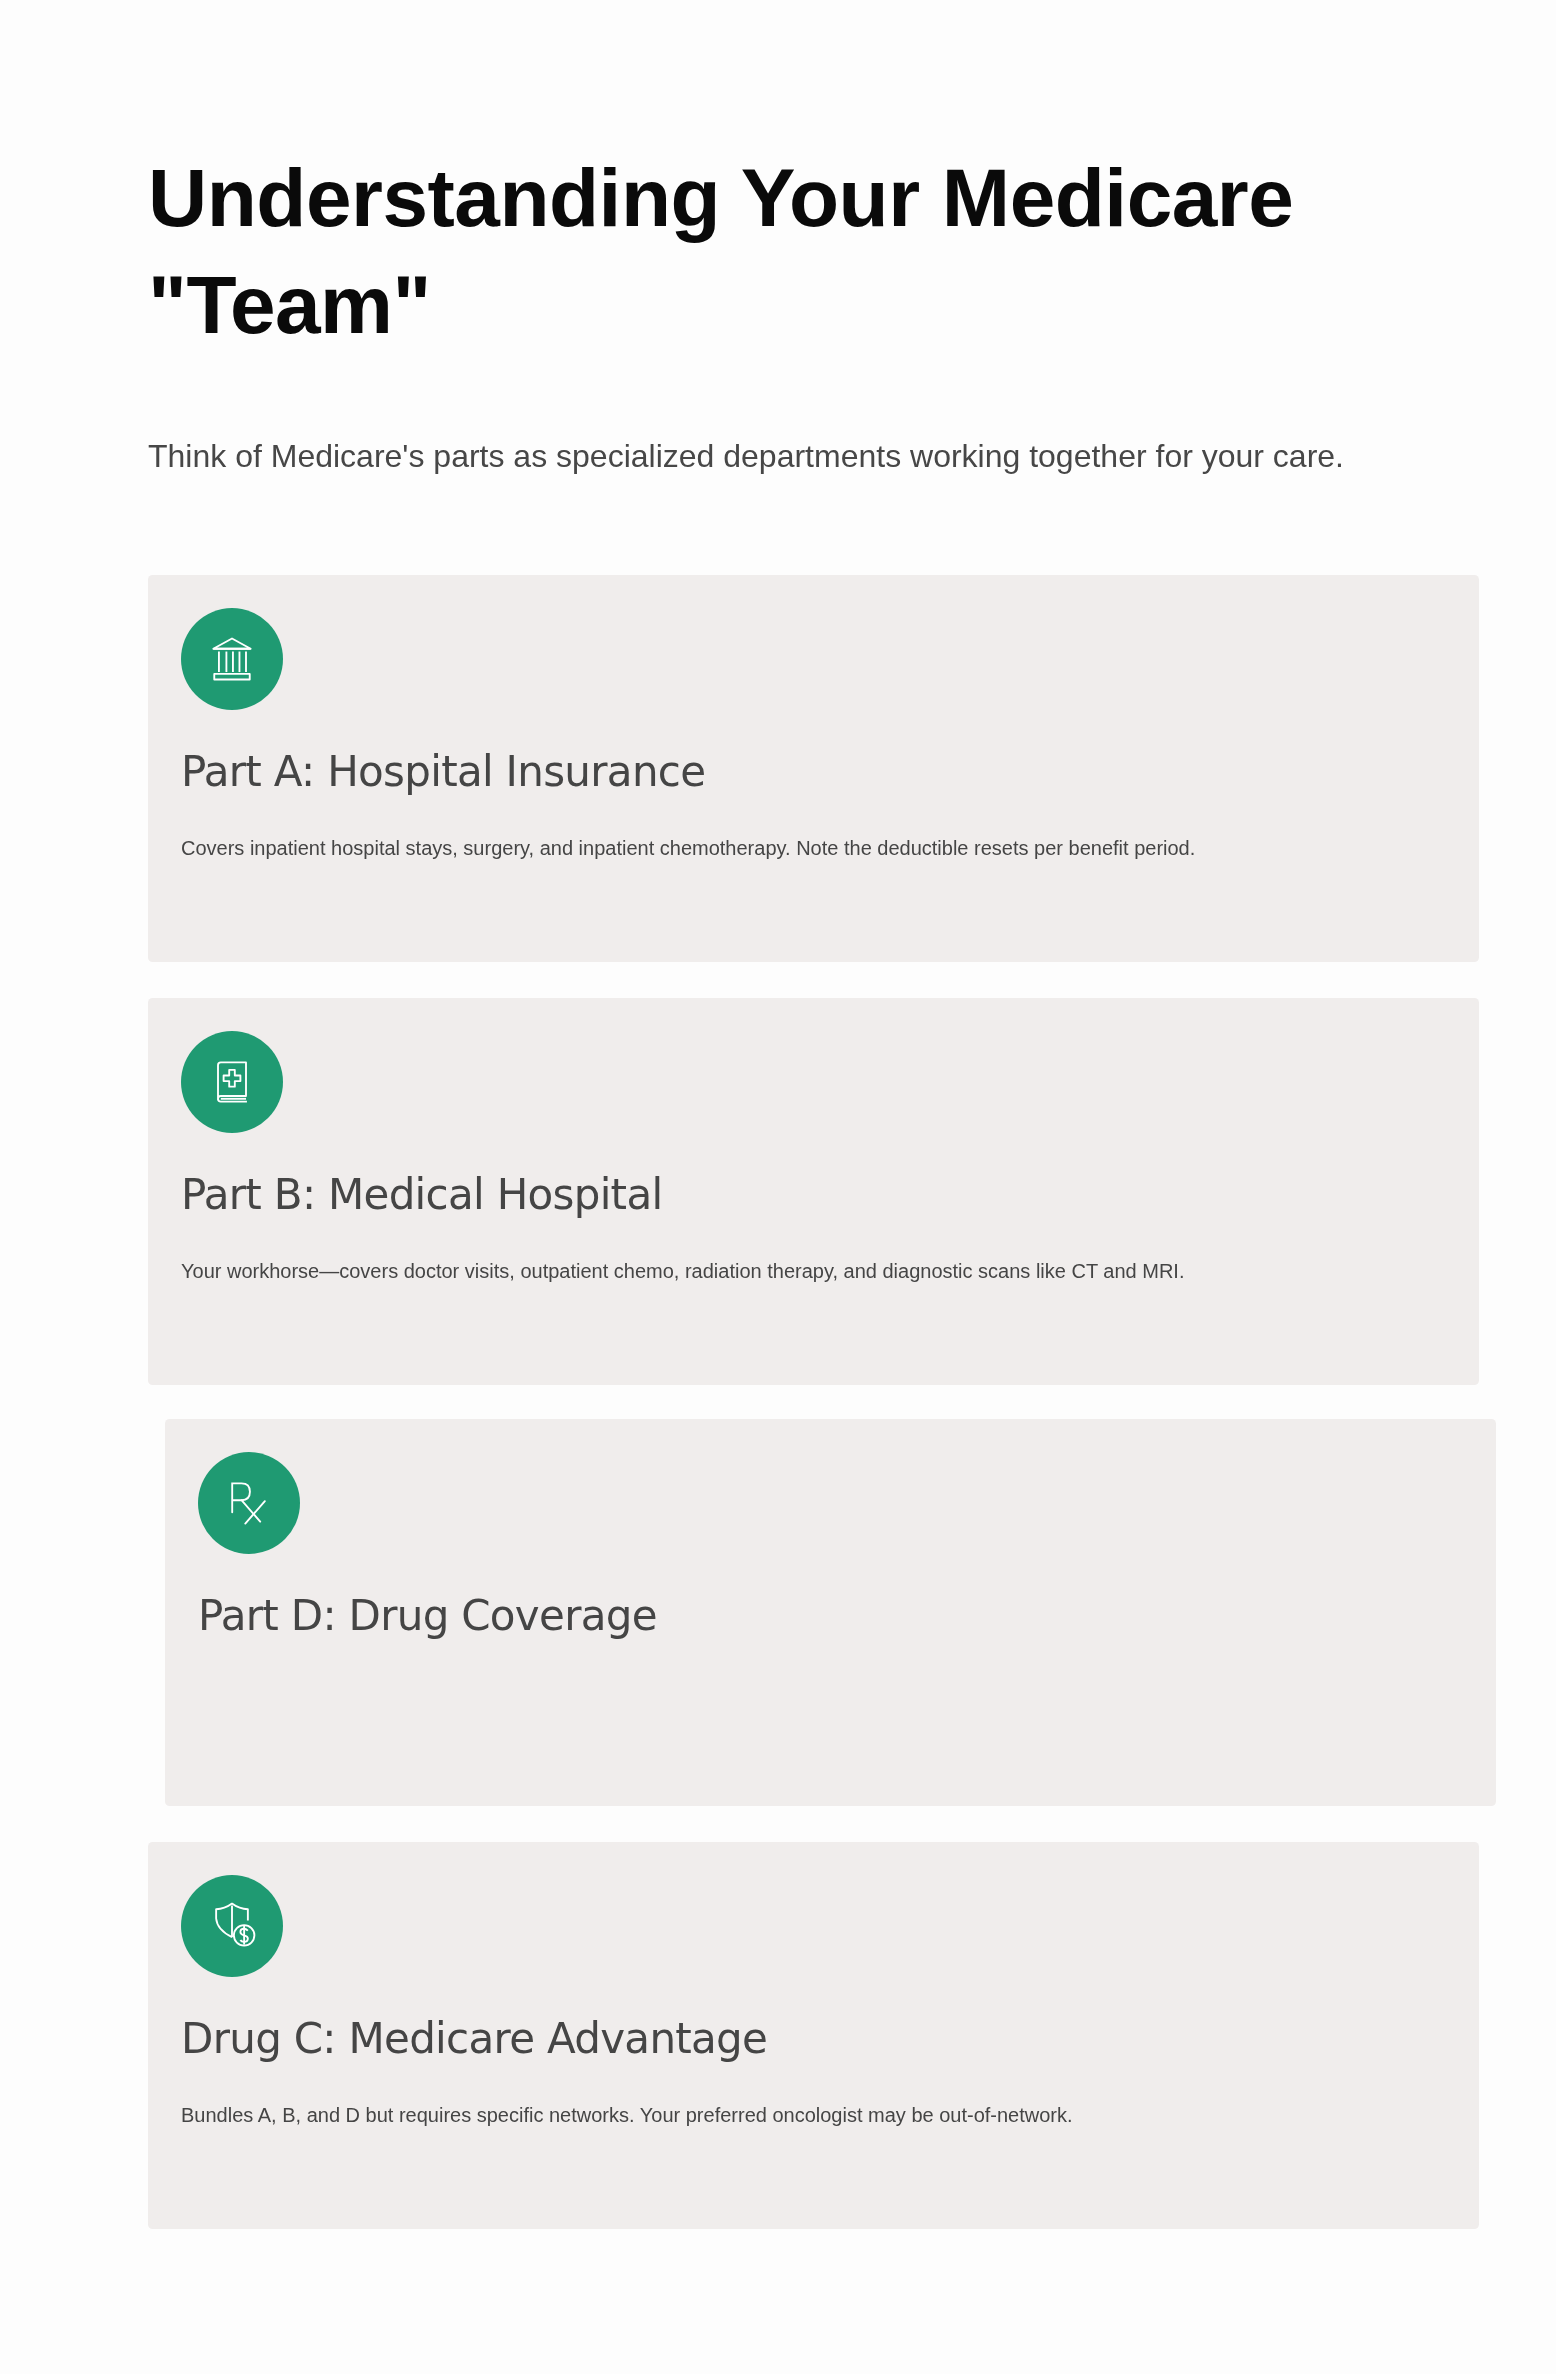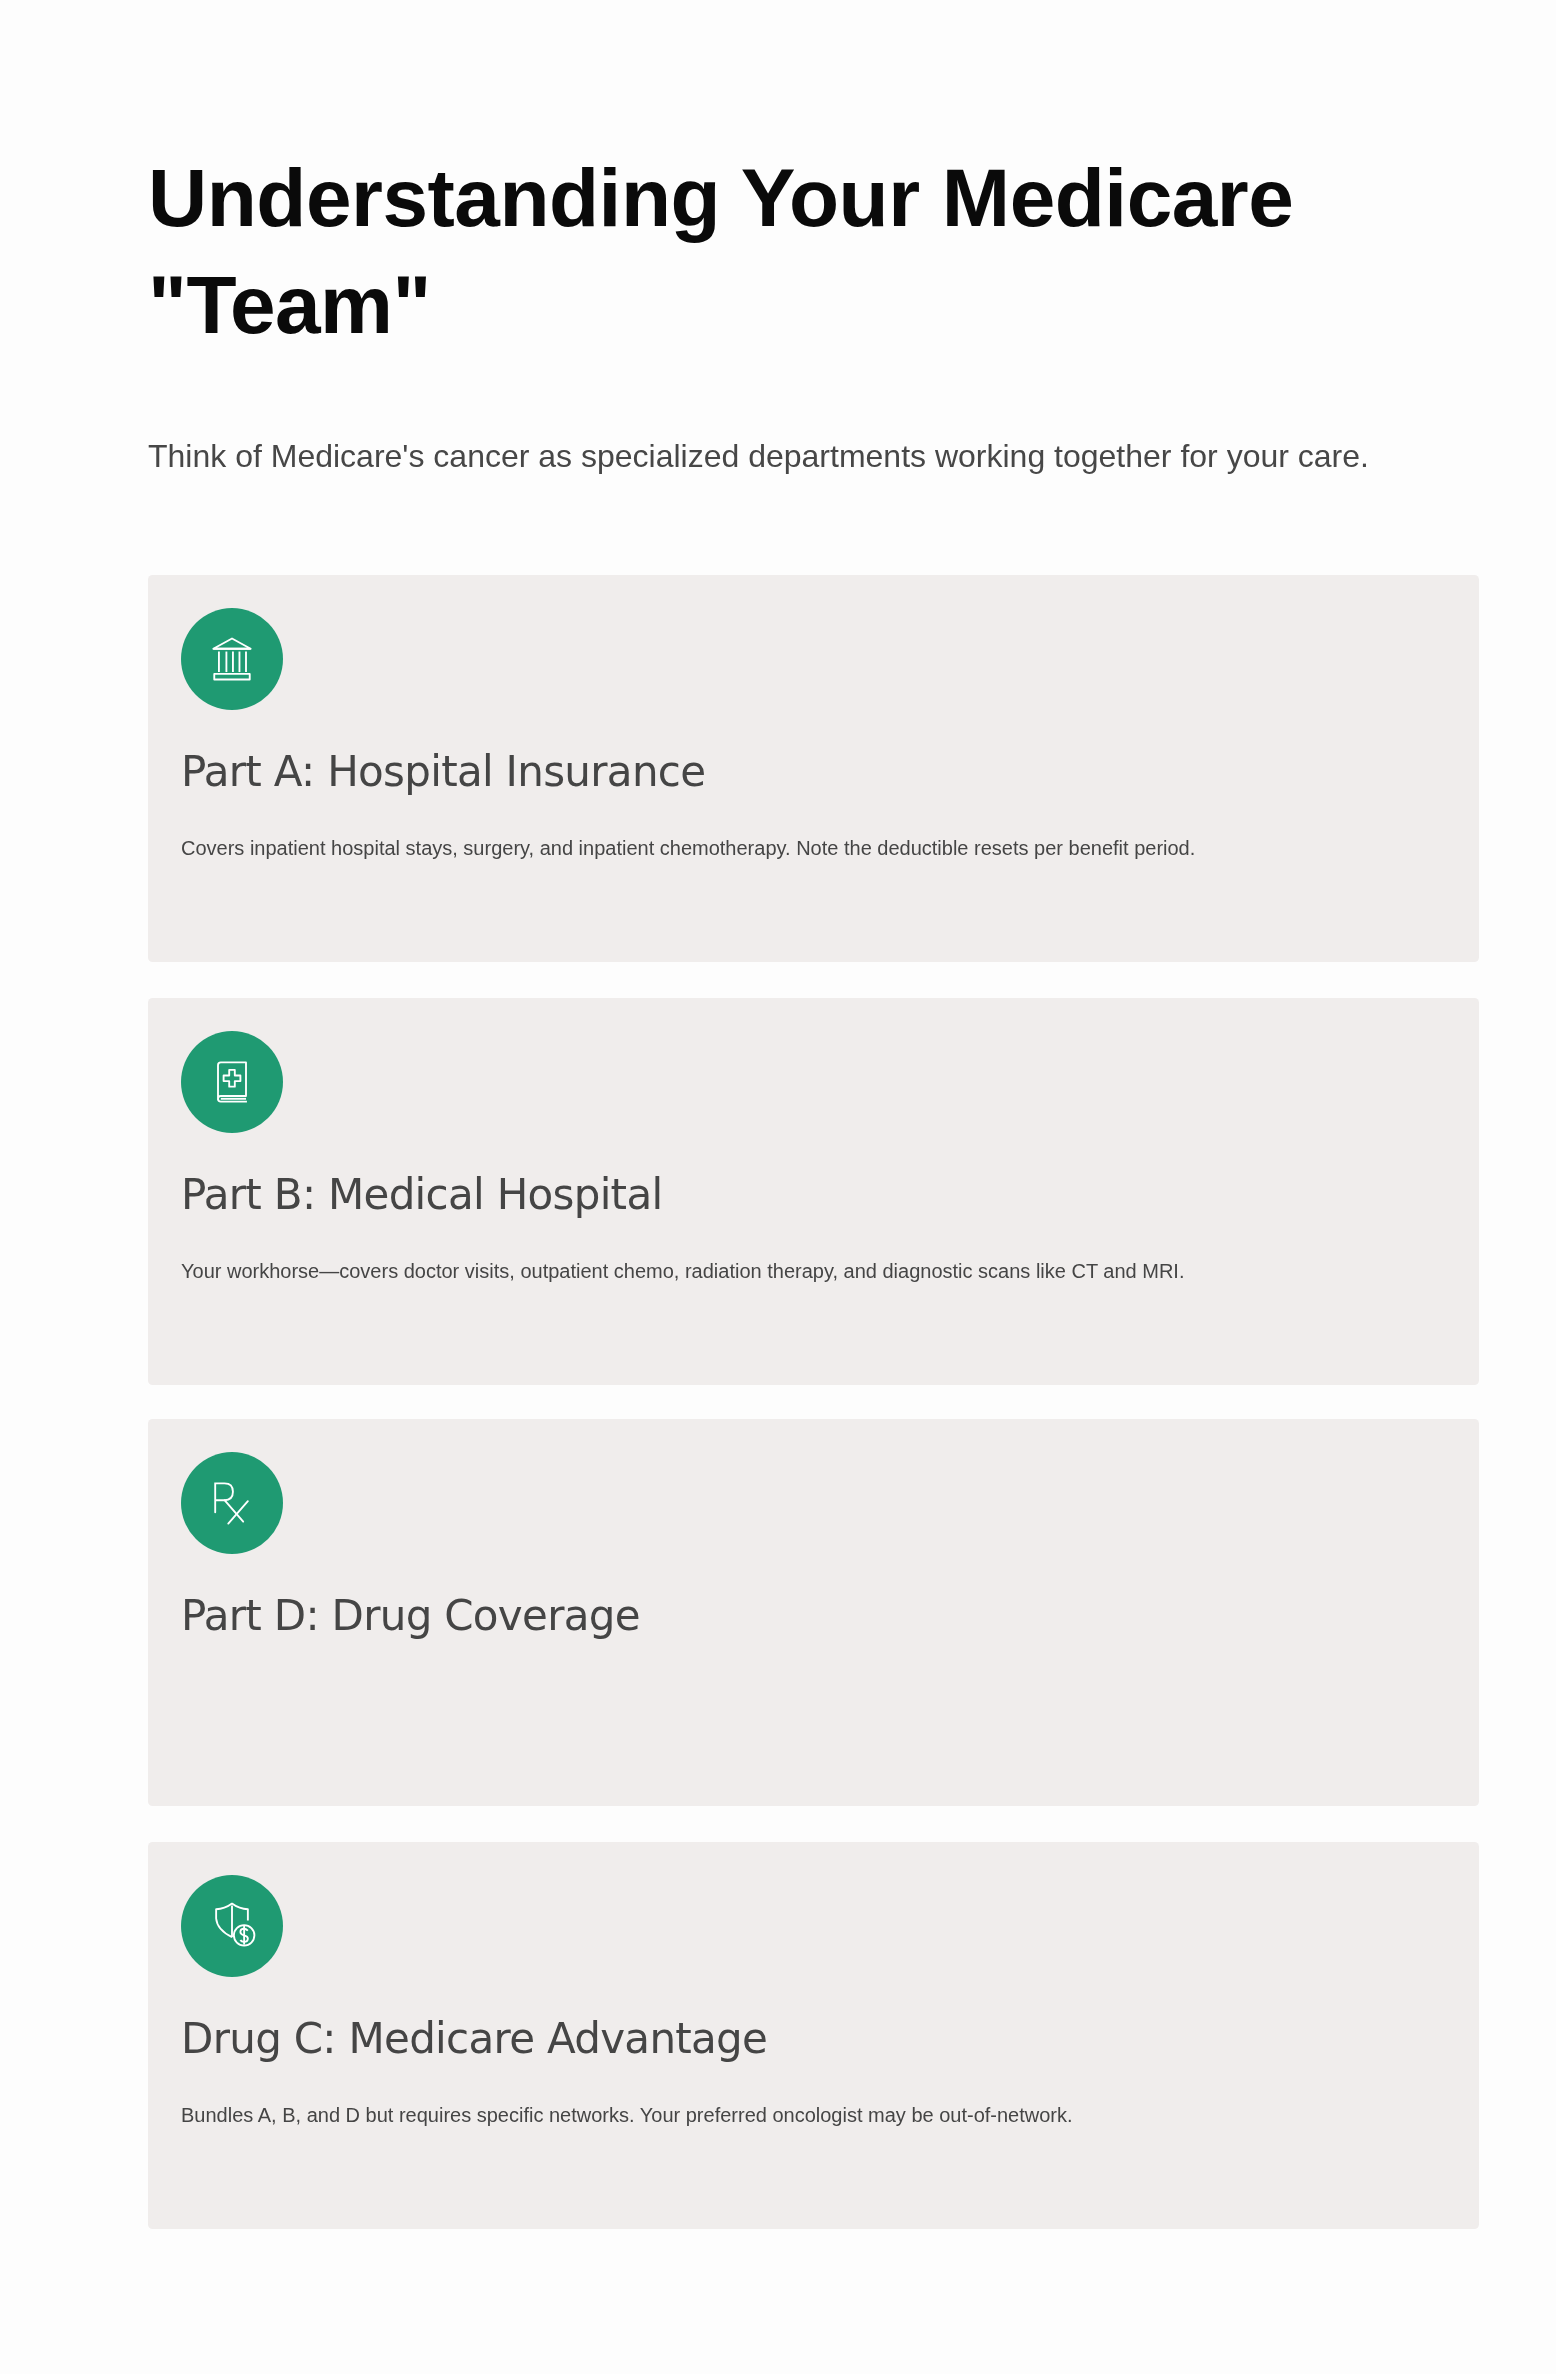--- a/index.html
+++ b/index.html
@@ -90,21 +90,21 @@
     color: #454545;
   }
 </style>
 </head>
 <body>
 
 <div class="page">
 
   <h1 class="title">Understanding Your Medicare "Team"</h1>
 
-  <p class="subtitle">Think of Medicare's cancer as specialized departments working together for your care.</p>
+  <p class="subtitle">Think of Medicare's parts as specialized departments working together for your care.</p>
 
   <div class="card" style="top:575px;">
     <div class="icon-circle">
       <svg viewBox="0 0 60 60" fill="none" stroke="#ffffff" stroke-width="2" stroke-linejoin="round">
         <path d="M10 19 L30 8 L50 19 Z"></path>
         <line x1="10" y1="19" x2="50" y2="19"></line>
         <line x1="16" y1="22" x2="16" y2="44"></line>
         <line x1="24" y1="22" x2="24" y2="44"></line>
         <line x1="31" y1="22" x2="31" y2="44"></line>
         <line x1="38" y1="22" x2="38" y2="44"></line>
@@ -122,21 +122,21 @@
         <path d="M15 12 Q15 9 18 9 L45 9 L45 45 L18 45 Q15 45 15 48 Z"></path>
         <path d="M15 48 Q15 51 18 51 L46 51"></path>
         <line x1="18" y1="48" x2="45" y2="48"></line>
         <path d="M27 17 L33 17 L33 23 L39 23 L39 29 L33 29 L33 35 L27 35 L27 29 L21 29 L21 23 L27 23 Z"></path>
       </svg>
     </div>
     <h2 class="card-heading">Part B: Medical Hospital</h2>
     <p class="card-body">Your workhorse—covers doctor visits, outpatient chemo, radiation therapy, and diagnostic scans like CT and MRI.</p>
   </div>
 
-  <div class="card" style="top:1419px;">
+  <div class="card" style="top:1419px;margin-left:17px;">
     <div class="icon-circle">
       <svg viewBox="0 0 60 60" fill="none" stroke="#ffffff" stroke-width="2" stroke-linecap="round">
         <path d="M12 40 L12 9 L22 9 Q31 9 31 18 Q31 27 22 27 L12 27"></path>
         <line x1="22" y1="27" x2="42" y2="50"></line>
         <line x1="47" y1="28" x2="26" y2="52"></line>
       </svg>
     </div>
     <h2 class="card-heading">Part D: Drug Coverage</h2>
   </div>
 

